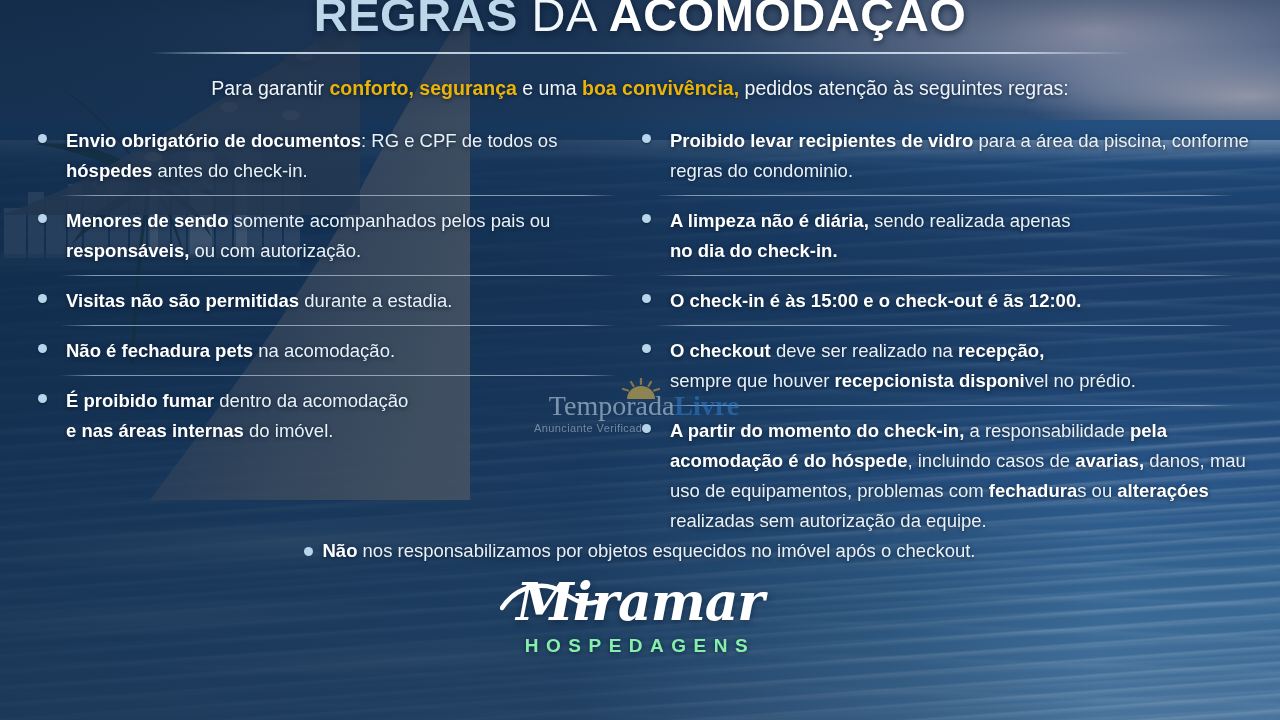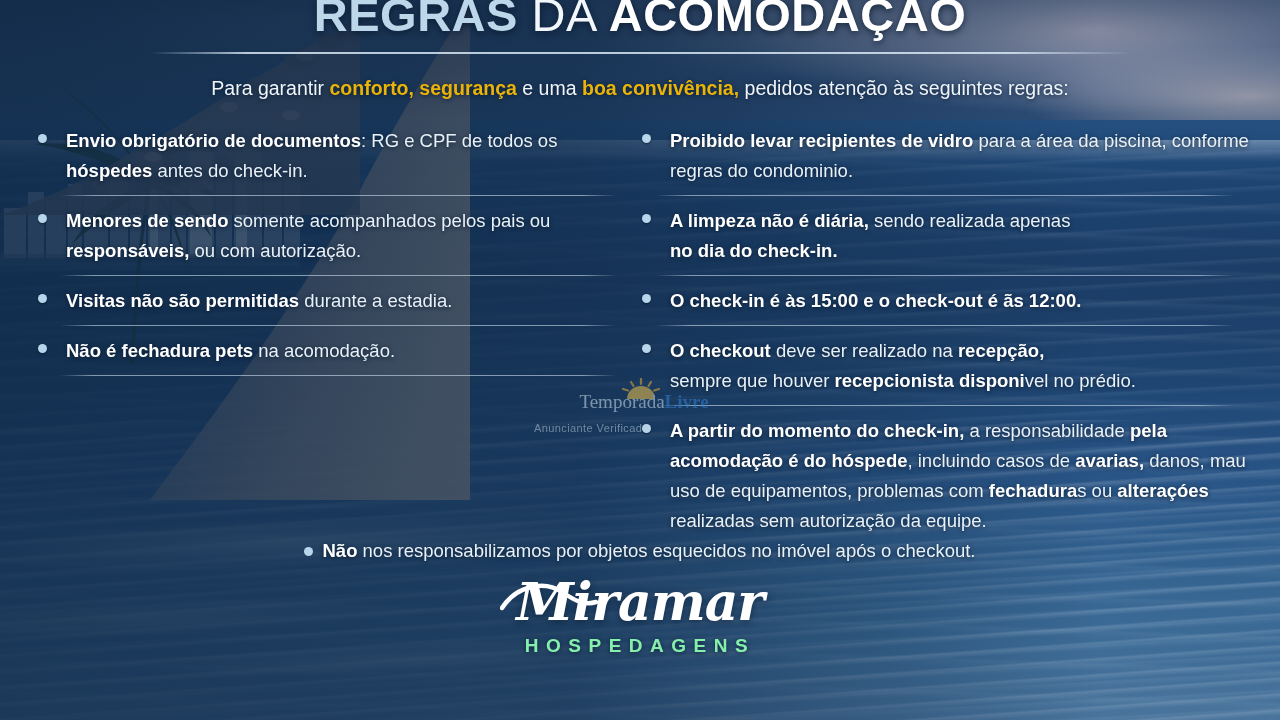--- a/index.html
+++ b/index.html
@@ -194,21 +194,21 @@
   }
 
   
   .watermark{
     position:absolute;left:534px;top:382px;width:220px;height:55px;
     opacity:.55;pointer-events:none;user-select:none;
   }
   .wm-sun{position:absolute;left:84px;top:-4px;width:46px;height:22px;}
   .wm-name{
     position:absolute;left:0;top:10px;width:220px;text-align:center;
-    font-size:19px;line-height:1;white-space:nowrap;
+    font-size:28px;line-height:1;white-space:nowrap;
     font-family:"Liberation Serif", serif;
   }
   .wm-name .wm-a{color:#cfe0ee;}
   .wm-name .wm-b{color:#2f7fd0;font-weight:bold;}
   .wm-sub{
     position:absolute;left:0;top:40px;width:220px;text-align:left;
     font-size:11px;letter-spacing:.4px;color:#b9c9d8;white-space:nowrap;
   }
 </style>
 </head>
@@ -355,20 +355,24 @@
         <div class="rule-text"><b>Visitas não são permitidas</b> durante a estadia.</div>
       </div>
       <div class="sep"></div>
 
       <div class="rule-item">
         <span class="bullet"></span>
         <div class="rule-text"><b>Não é fechadura pets</b> na acomodação.</div>
       </div>
       <div class="sep"></div>
 
+      <div class="rule-item">
+        <span class="bullet"></span>
+        <div class="rule-text"><b>É proibido fumar</b> dentro da acomodação<br><b>e nas áreas internas</b> do imóvel.</div>
+      </div>
     </div>
 
     <div class="col col-right">
       <div class="rule-item">
         <span class="bullet"></span>
         <div class="rule-text"><b>Proibido levar recipientes de vidro</b> para a área da piscina, conforme regras do condominio.</div>
       </div>
       <div class="sep sep-right"></div>
 
       <div class="rule-item">

